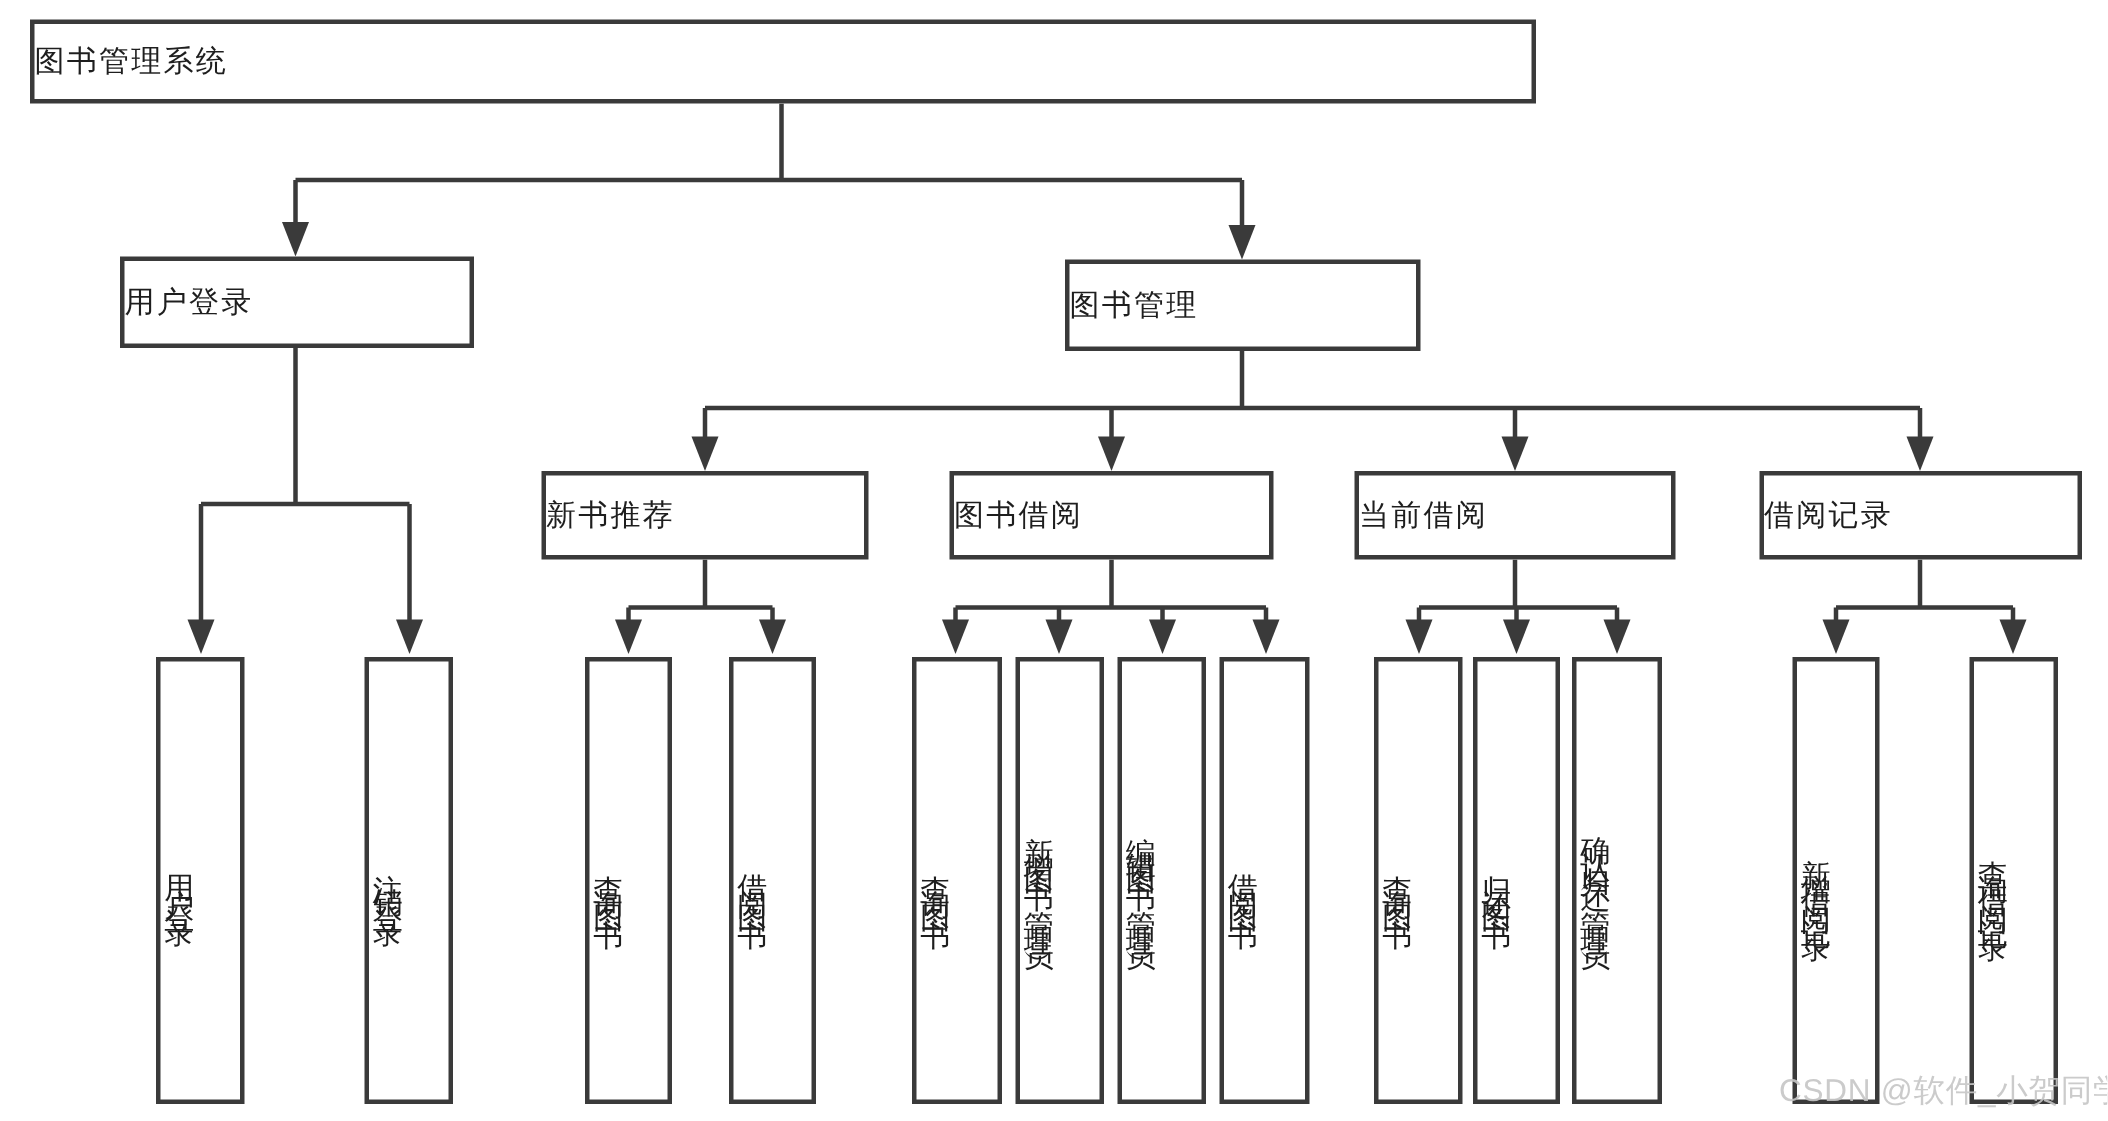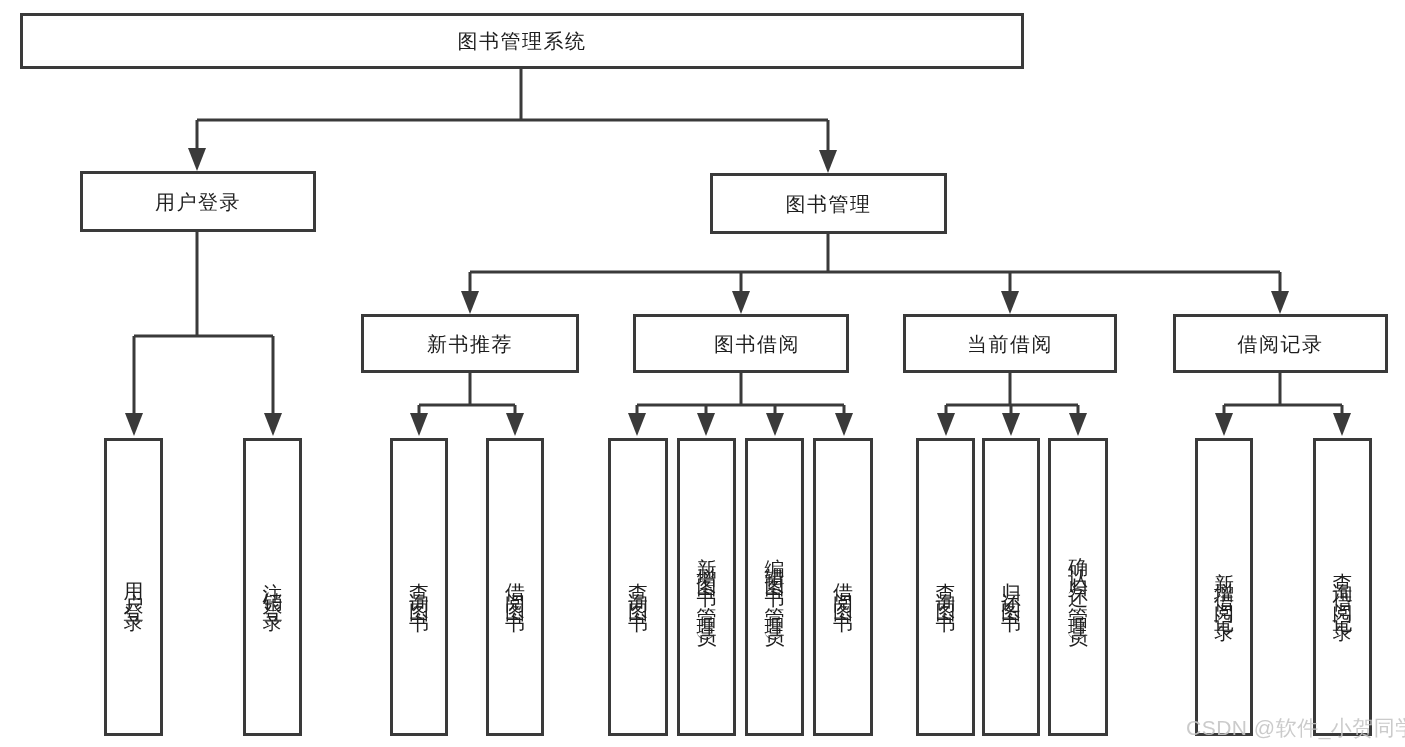--- a/index.html
+++ b/index.html
@@ -6,34 +6,34 @@
     --line:#3a3a3a; --border:#3a3a3a; --text:#1e1e1e; --bg:#ffffff; --wm:#c6c6c6;
   }
   html,body{margin:0;padding:0;background:#fff;}
   body{font-family:"Liberation Sans","DejaVu Sans",sans-serif;}
   .canvas{
     position:relative;width:1405px;height:747px;background:var(--bg);overflow:hidden;
   }
   .connectors{position:absolute;left:0;top:0;width:1405px;height:747px;}
   .box{
     position:absolute;box-sizing:border-box;border:3px solid var(--border);
-    background:#fff;display:flex;align-items:center;justify-content:center;
+    background:#fff;display:flex;align-items:center;justify-content:flex-start;
     color:var(--text);
   }
   .hlabel{font-size:20px;letter-spacing:1.5px;white-space:nowrap;line-height:1;}
   .leaf span{
     writing-mode:vertical-rl;text-orientation:mixed;
     font-size:20px;line-height:1.15;letter-spacing:10px;white-space:nowrap;
   }
   
   .n-root   {left:20px;  top:13px;  width:1004px;height:56px;}
   .n-login  {left:80px;  top:171px; width:236px; height:61px;}
   .n-mgmt   {left:710px; top:173px; width:237px; height:61px;}
   .n-newrec {left:361px; top:314px; width:218px; height:59px;}
-  .n-borrow {left:633px; top:314px; width:216px; height:59px;padding-left:32px;}
+  .n-borrow {left:633px; top:314px; width:216px; height:59px;}
   .n-current{left:903px; top:314px; width:214px; height:59px;}
   .n-records{left:1173px;top:314px; width:215px; height:59px;}
   
   .leaf{top:438px;height:298px;}
   .lf-a1{left:104px; width:59px;}
   .lf-a2{left:243px; width:59px;}
   .lf-b1{left:390px; width:58px;}
   .lf-b2{left:486px; width:58px;}
   .lf-c1{left:608px; width:60px;}
   .lf-c2{left:677px; width:59px;}

